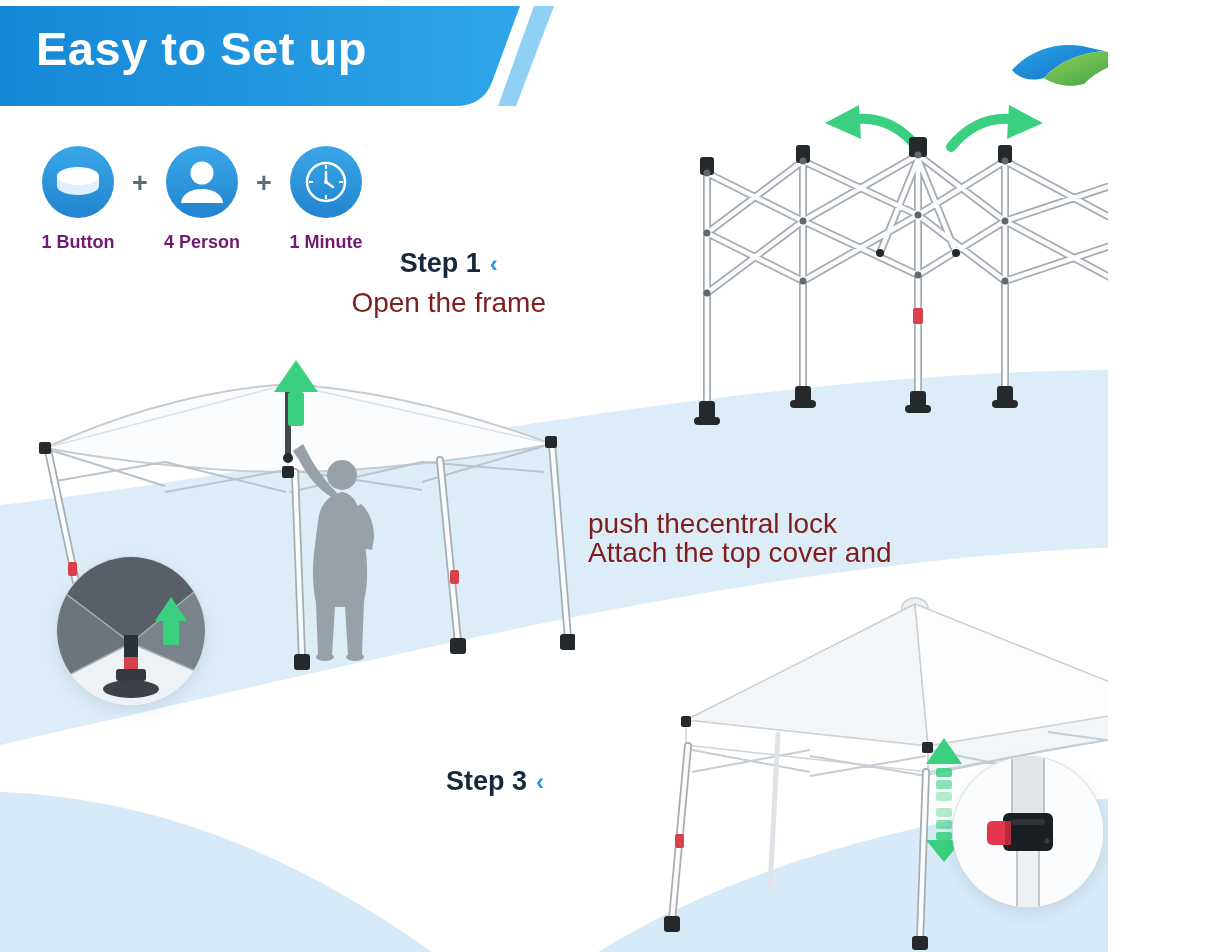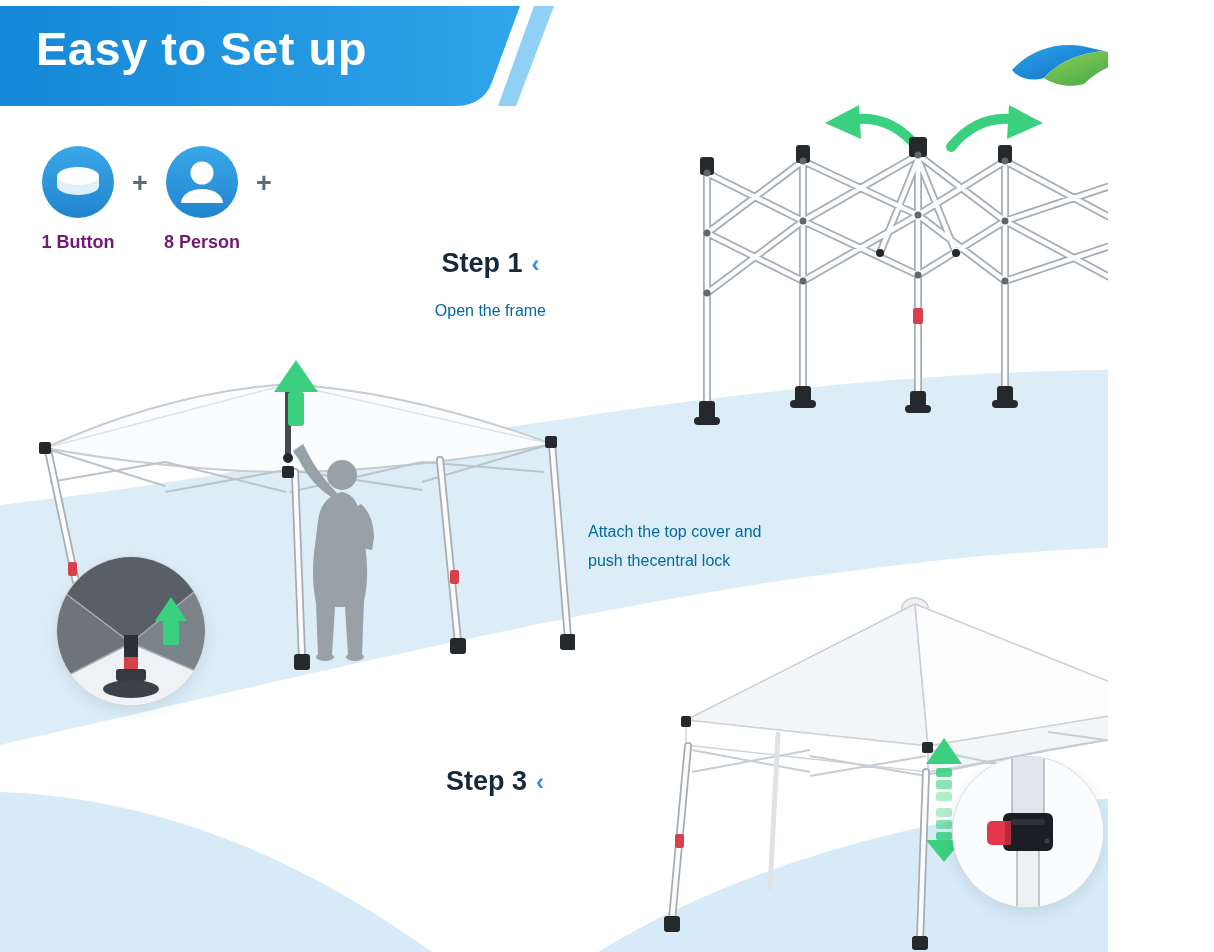--- a/index.html
+++ b/index.html
@@ -44,21 +44,21 @@
   }
   .inset2 { left:56px;  top:556px; width:148px; height:148px; }
   .inset3 { left:952px; top:756px; width:150px; height:150px; }
   .inset svg { width:100%; height:100%; display:block; }
 
   .step-block { position:absolute; z-index:7; }
   .step-title { font-size:27px; font-weight:bold; color:#16293c; white-space:nowrap; }
   .chev { color:#2196e8; font-size:24px; font-weight:bold; }
   .chev.after  { margin-left:9px; }
   .chev.before { margin-right:9px; }
-  .step-desc { margin-top:17px; font-size:16px; color:#0369a1; line-height:29px; white-space:nowrap; }
+  .step-desc { margin-top:9px; font-size:28px; color:#7f1d1d; line-height:29px; white-space:nowrap; }
 
   .step1 { right:562px; top:248px; text-align:center; }
   .step2 { left:588px;  top:500px; text-align:left; }
   .step3 { right:564px; top:766px; text-align:right; }
 </style>
 </head>
 <body>
 
 <div class="stage">
 
@@ -111,23 +111,34 @@
       <div class="flabel">1 Button</div>
     </div>
     <div class="plus">+</div>
     <div class="feature">
       <div class="fcircle">
         <svg viewBox="0 0 72 72">
           <circle cx="36" cy="27" r="11.5" fill="#ffffff"></circle>
           <path d="M15 57 a21 14 0 0 1 42 0 Z" fill="#ffffff"></path>
         </svg>
       </div>
-      <div class="flabel">8 Person</div>
+      <div class="flabel">4 Person</div>
     </div>
     <div class="plus">+</div>
+    <div class="feature">
+      <div class="fcircle">
+        <svg viewBox="0 0 72 72">
+          <circle cx="36" cy="36" r="19" fill="none" stroke="#ffffff" stroke-width="2.5"></circle>
+          <path d="M36 19 v4 M53 36 h-4 M36 53 v-4 M19 36 h4" stroke="#ffffff" stroke-width="2"></path>
+          <path d="M36 36 L36 26 M36 36 L43 41" stroke="#ffffff" stroke-width="2.5" stroke-linecap="round"></path>
+          <circle cx="36" cy="36" r="2" fill="#ffffff"></circle>
+        </svg>
+      </div>
+      <div class="flabel">1 Minute</div>
+    </div>
   </div>
 
   <div class="illus illus1">
     <svg viewBox="0 0 505 380">
       <g>
         <path d="M242 44 C224 22 204 14 182 16" stroke="#3bd07f" stroke-width="10" fill="none" stroke-linecap="round"></path>
         <polygon points="184,2 150,20 186,36" fill="#3bd07f"></polygon>
       </g>
       <g>
         <path d="M276 44 C294 22 314 14 336 16" stroke="#3bd07f" stroke-width="10" fill="none" stroke-linecap="round"></path>
@@ -284,22 +295,22 @@
 
   <div class="step-block step1">
     <div class="step-title">
       <span>Step 1</span><span class="chev after">‹</span>
     </div>
     <div class="step-desc">Open the frame</div>
   </div>
 
   <div class="step-block step2">
     <div class="step-desc">
+      <div>push thecentral lock</div>
       <div>Attach the top cover and</div>
-      <div>push thecentral lock</div>
     </div>
   </div>
 
   <div class="step-block step3">
     <div class="step-title">
       <span>Step 3</span><span class="chev after">‹</span>
     </div>
   </div>
 
 </div>

